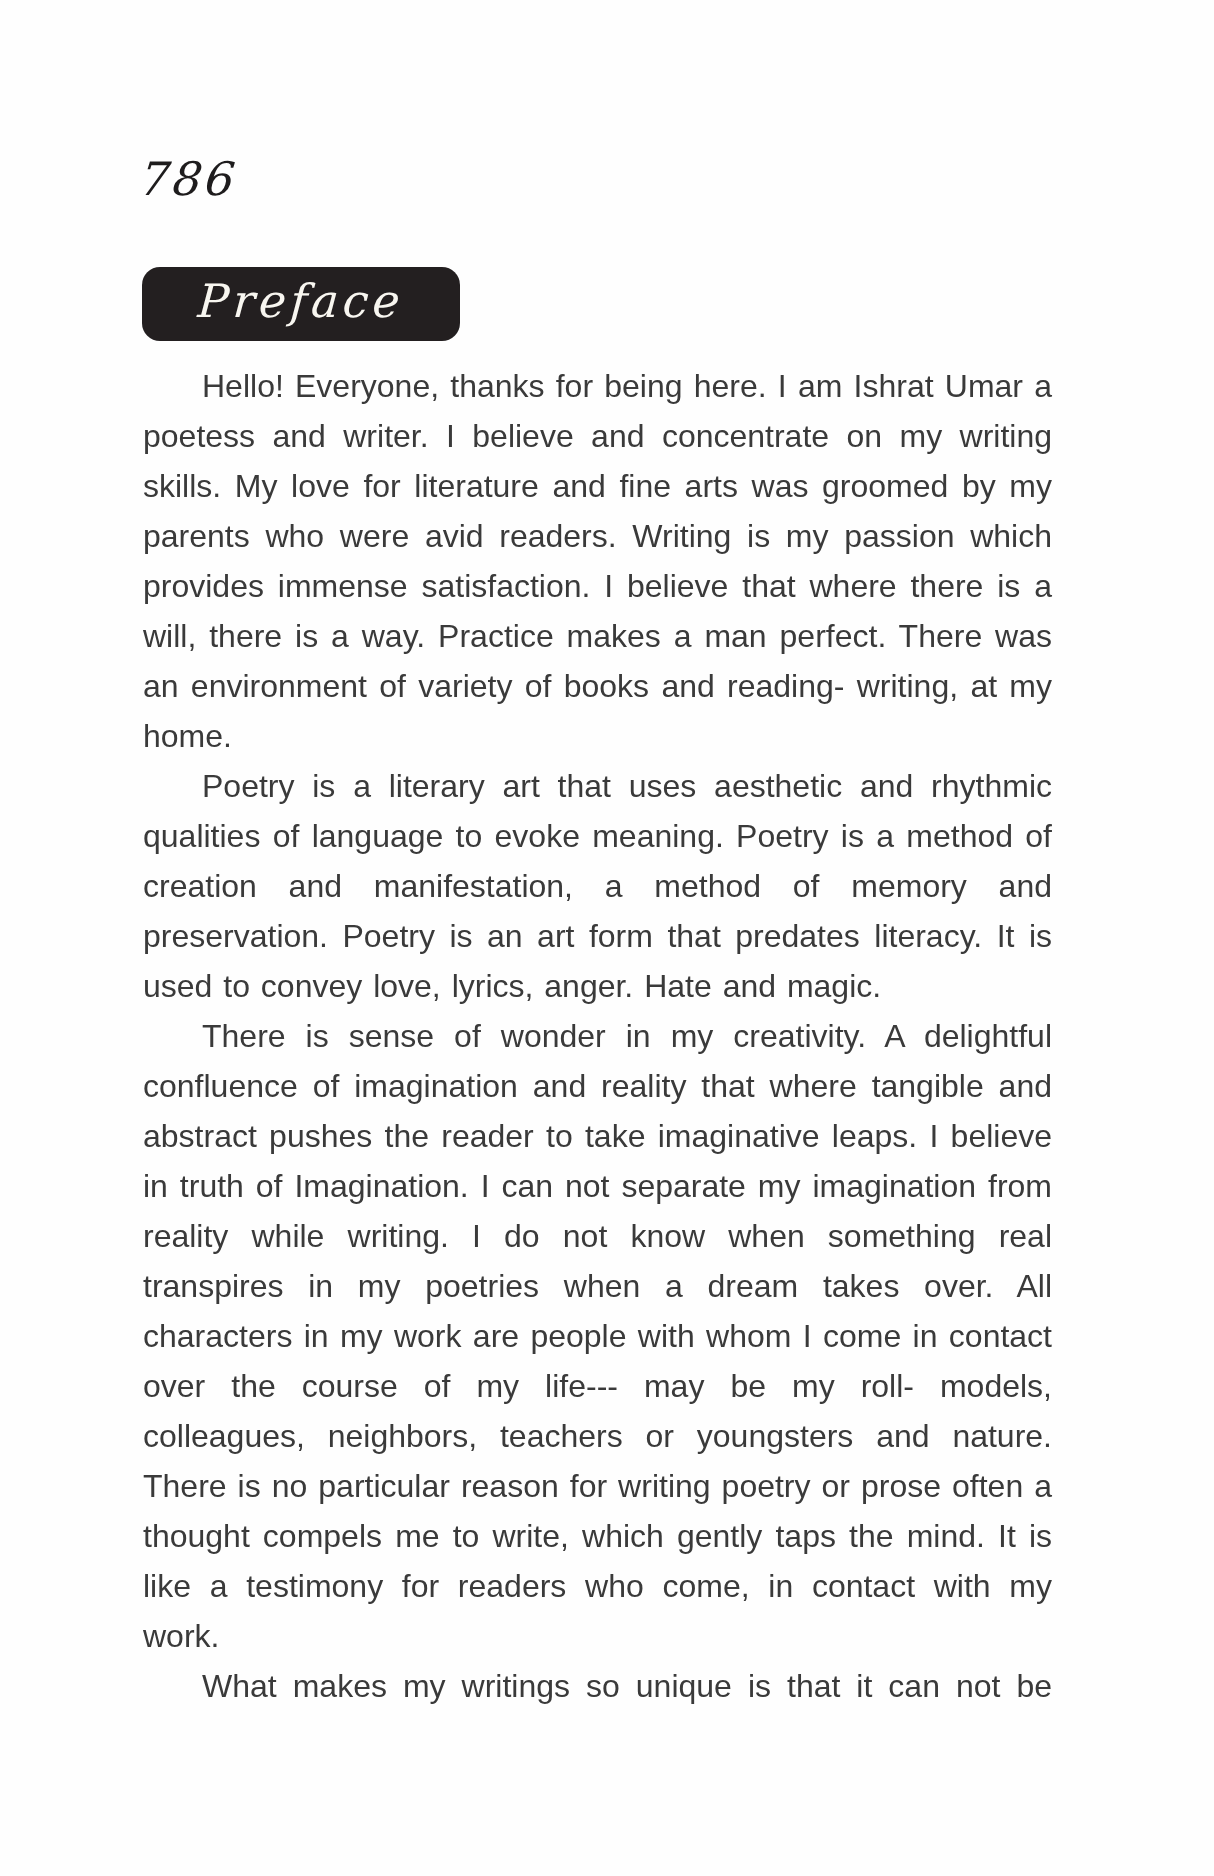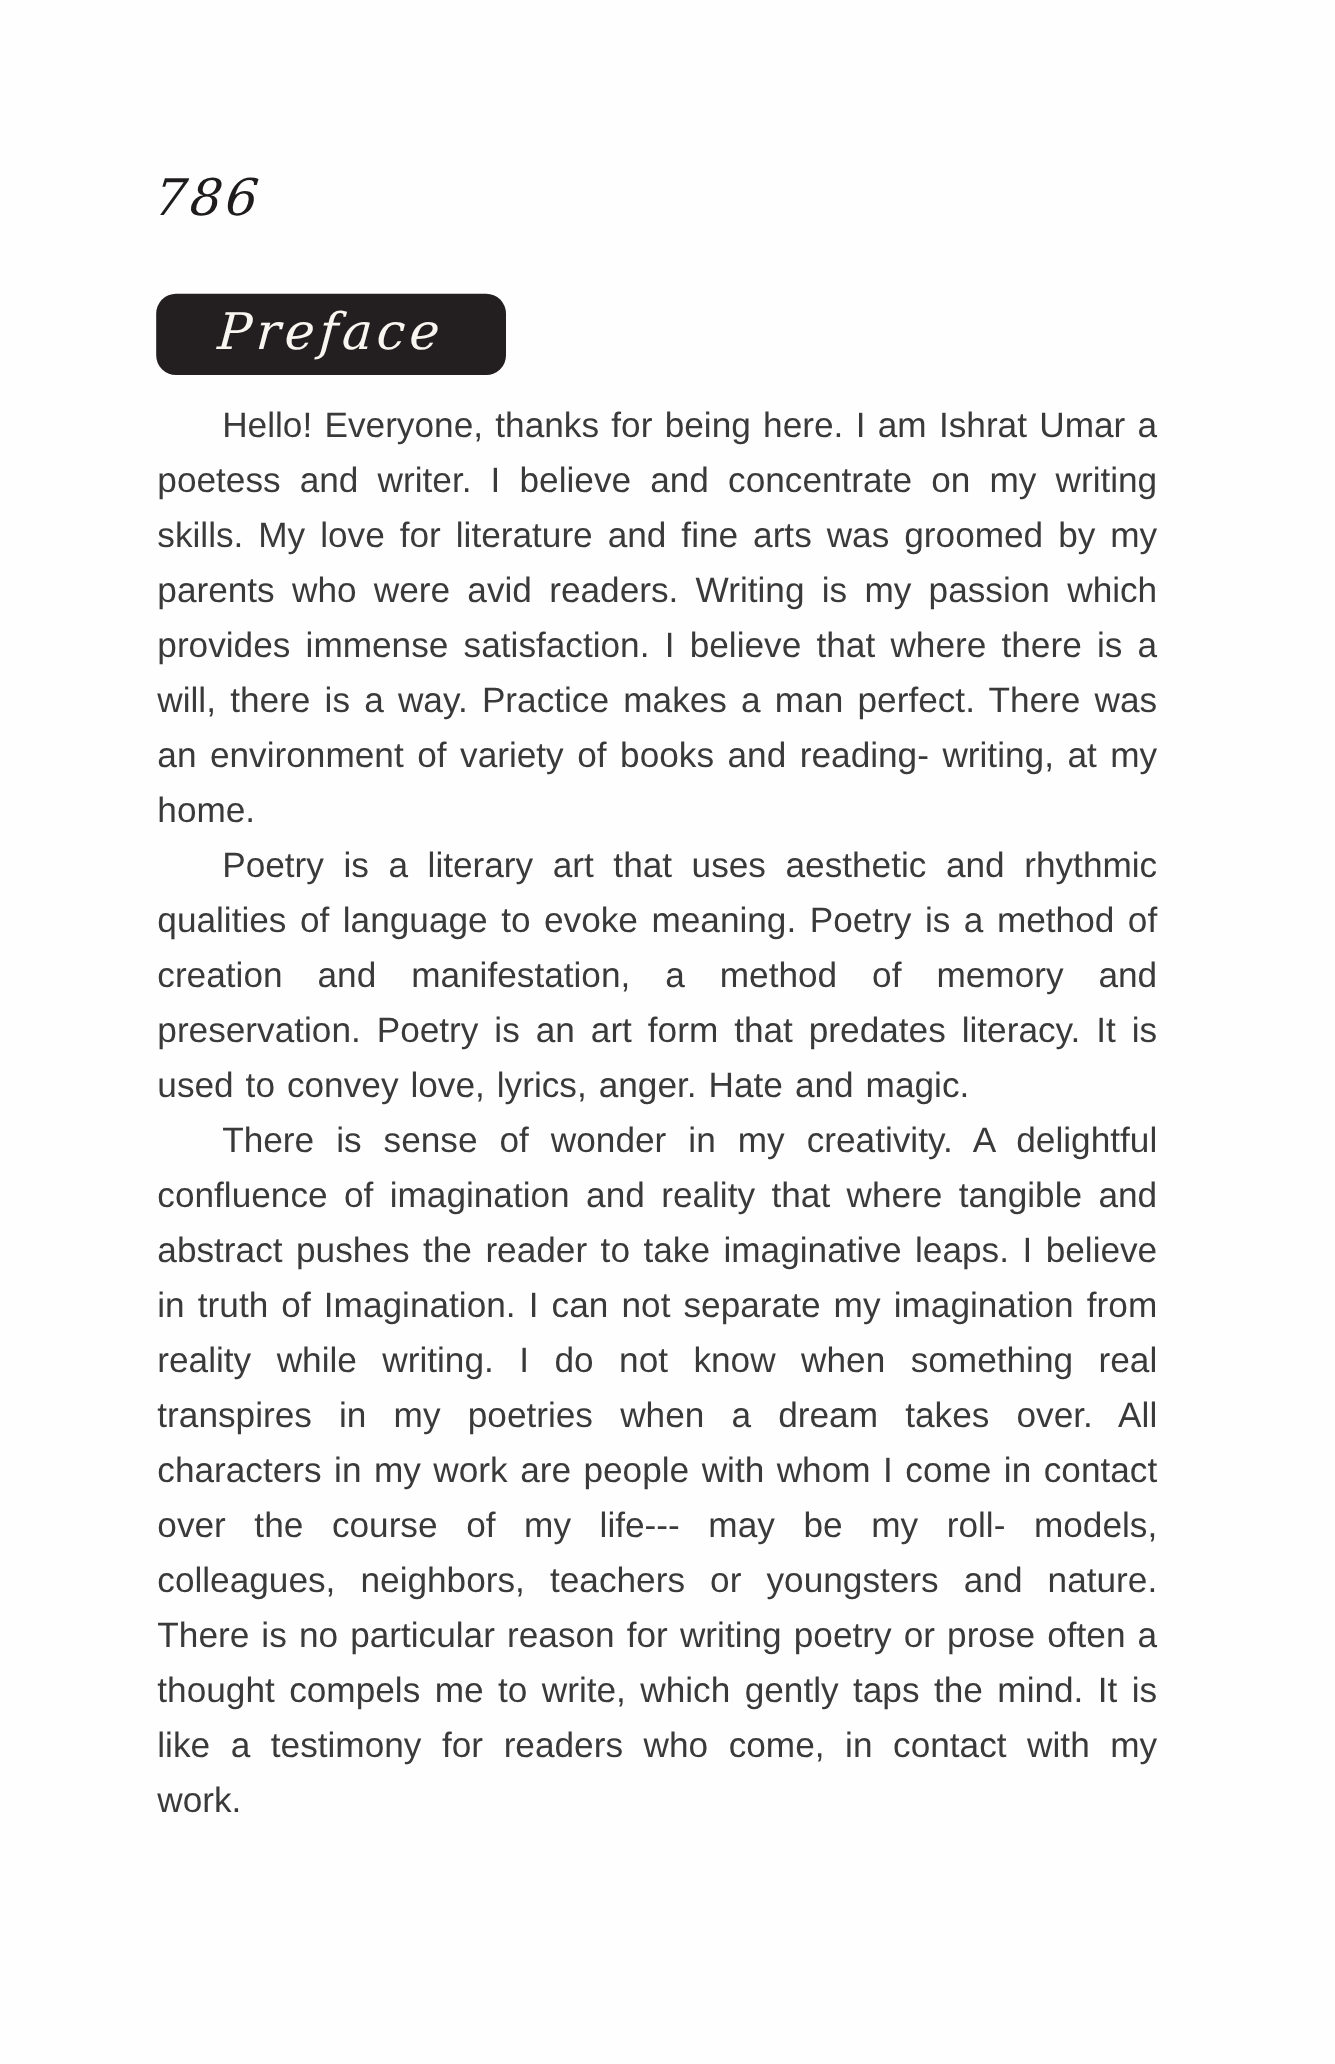--- a/index.html
+++ b/index.html
@@ -79,15 +79,16 @@
   <div class="page-number">786</div>
 
   <div class="title-badge">
     <span class="title-text">Preface</span>
   </div>
 
   <div class="body-text">
     <p>Hello! Everyone, thanks for being here. I am Ishrat Umar a poetess and writer. I believe and concentrate on my writing skills. My love for literature and fine arts was groomed by my parents who were avid readers. Writing is my passion which provides immense satisfaction. I believe that where there is a will, there is a way. Practice makes a man perfect. There was an environment of variety of books and reading- writing, at my home.</p>
     <p>Poetry is a literary art that uses aesthetic and rhythmic qualities of language to evoke meaning. Poetry is a method of creation and manifestation, a method of memory and preservation. Poetry is an art form that predates literacy. It is used to convey love, lyrics, anger. Hate and magic.</p>
     <p>There is sense of wonder in my creativity. A delightful confluence of imagination and reality that where tangible and abstract pushes the reader to take imaginative leaps. I believe in truth of Imagination. I can not separate my imagination from reality while writing. I do not know when something real transpires in my poetries when a dream takes over. All characters in my work are people with whom I come in contact over the course of my life--- may be my roll- models, colleagues, neighbors, teachers or youngsters and nature. There is no particular reason for writing poetry or prose often a thought compels me to write, which gently taps the mind. It is like a testimony for readers who come, in contact with my work.</p>
+    <p class="justify-last">What makes my writings so unique is that it can not be</p>
   </div>
 
 </div>
 
 </body></html>

